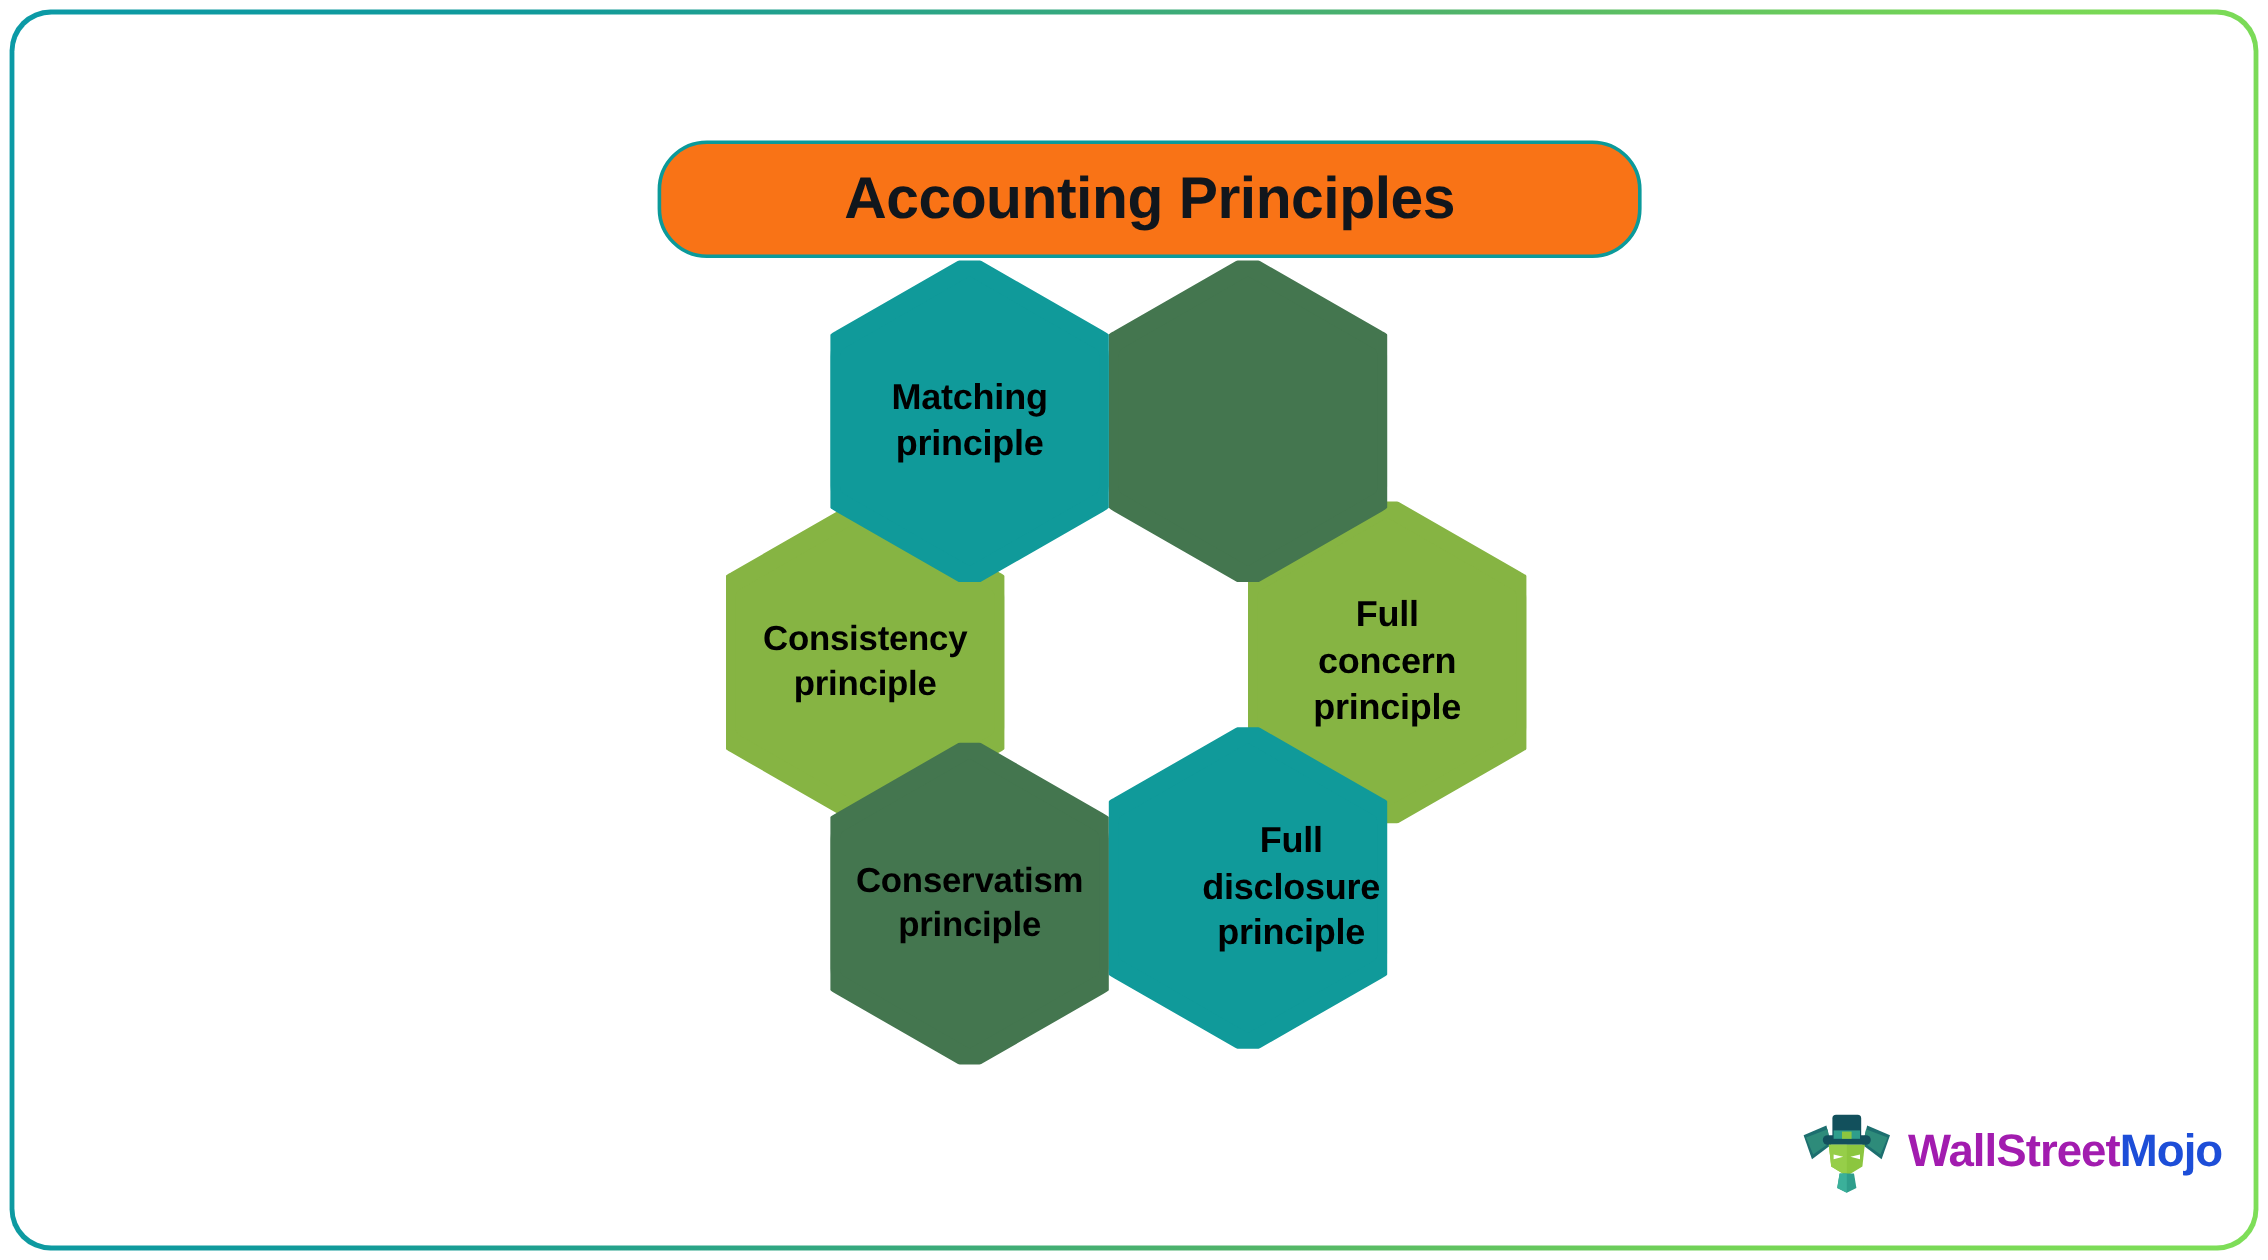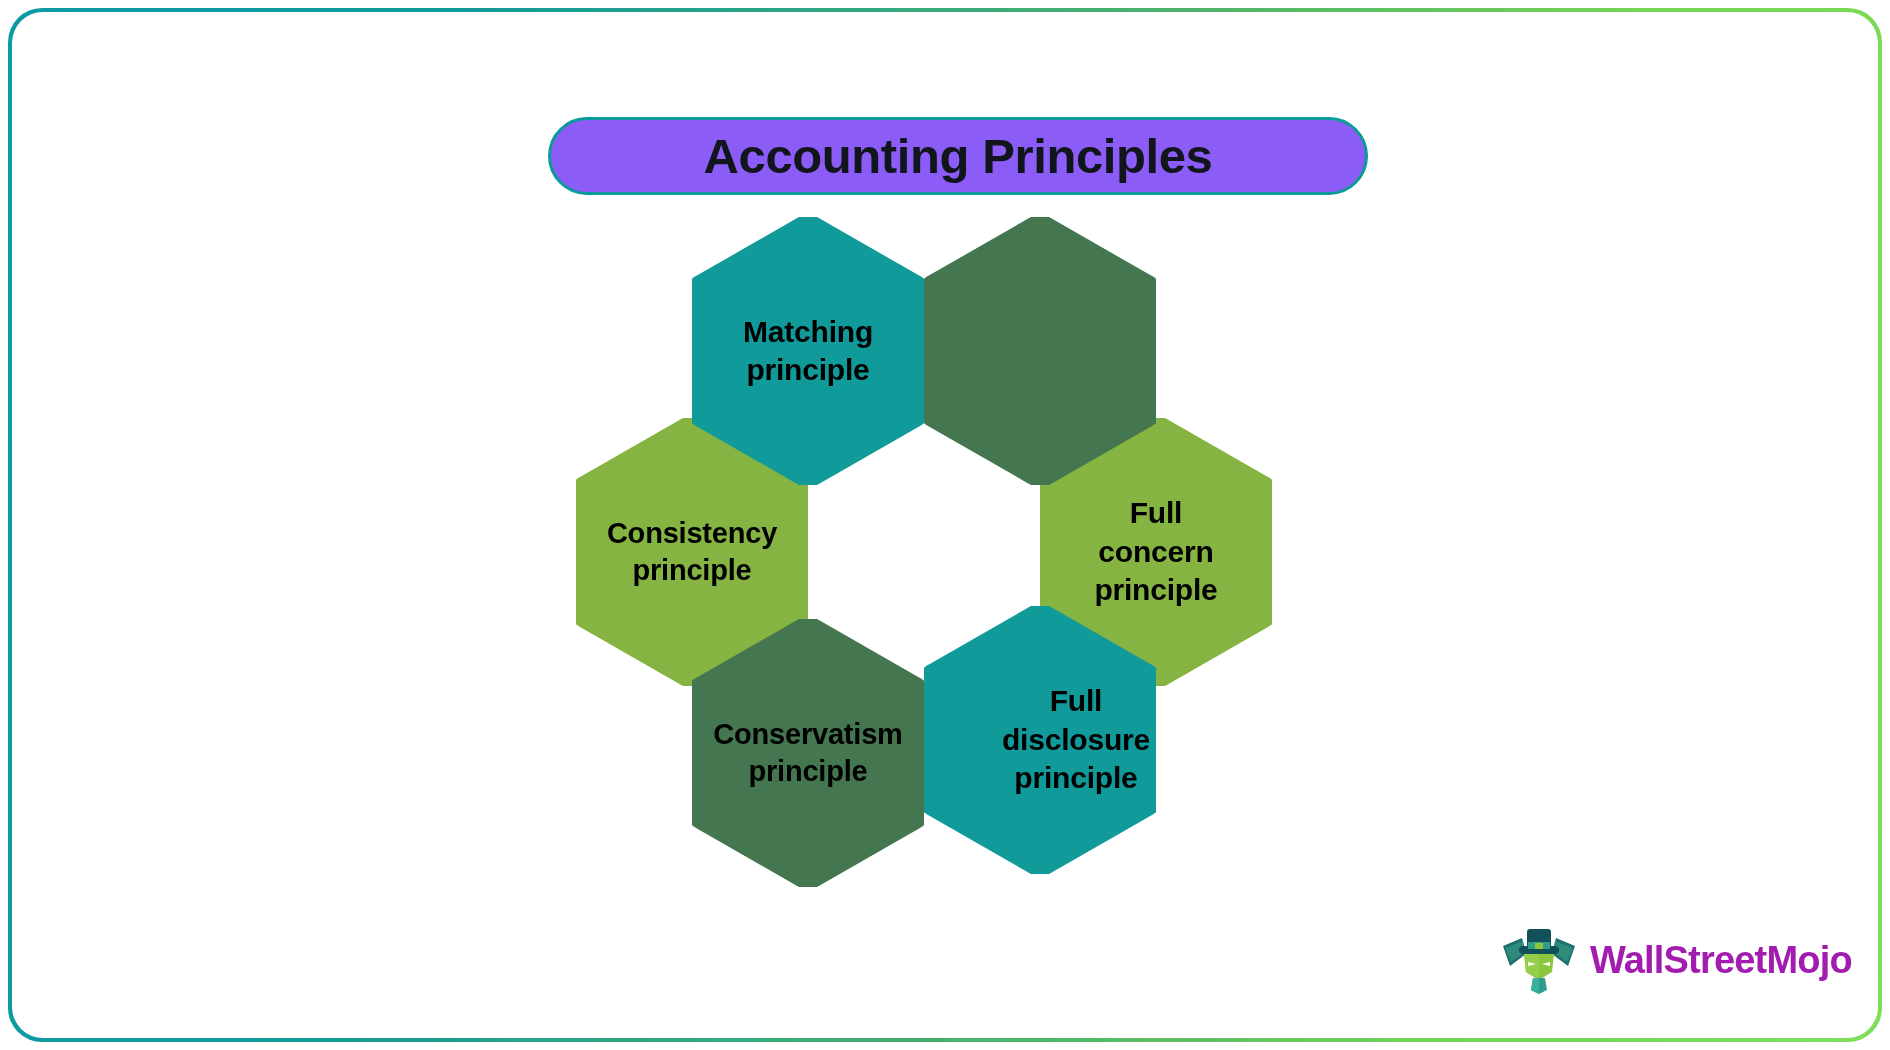--- a/index.html
+++ b/index.html
@@ -35,25 +35,25 @@
     background: #ffffff;
     border-radius: 31px;
   }
 
   
   .title-pill {
     position: absolute;
     left: 536px;
     top: 105px;
     width: 820px;
-    height: 78px;
+    height: 98px;
     box-sizing: border-box;
     border: 3px solid #0b9a9a;
     border-radius: 41px;
-    background: #8b5cf6;
+    background: #f97316;
     display: flex;
     align-items: center;
     justify-content: center;
   }
   .title-text {
     font-size: 49px;
     font-weight: bold;
     color: #11161c;
     letter-spacing: -0.4px;
     white-space: nowrap;
@@ -104,42 +104,42 @@
   .hex-fulldisc    { left: 347px;  top: 389px; justify-content: flex-end; }
   .hex-conserv     { left: 115px;  top: 402px; }
   .hex-consistency { left: -1px;   top: 201px; }
 
   
   .hex-matching    { z-index: 6; }
   .hex-accrual     { z-index: 5; }
   .hex-going       { z-index: 3; }
   .hex-fulldisc    { z-index: 6; }
   .hex-conserv     { z-index: 5; }
-  .hex-consistency { z-index: 4; }
+  .hex-consistency { z-index: 4; margin-left: 29px; }
 
   
   .logo {
     position: absolute;
     left: 1488px;
     top: 905px;
     width: 330px;
     height: 86px;
     display: flex;
     align-items: center;
     gap: 12px;
   }
   .logo-mark { width: 78px; height: 72px; flex: 0 0 auto; }
   .logo-text {
     font-size: 38px;
     font-weight: bold;
     letter-spacing: -0.8px;
     white-space: nowrap;
   }
   .logo-text .wall { color: #a21caf; }
-  .logo-text .mojo { color: #a21caf; }
+  .logo-text .mojo { color: #1d4ed8; }
 </style>
 </head>
 <body>
 
 <div class="frame">
   <div class="frame-inner">
 
     <div class="title-pill">
       <div class="title-text">Accounting Principles</div>
     </div>

